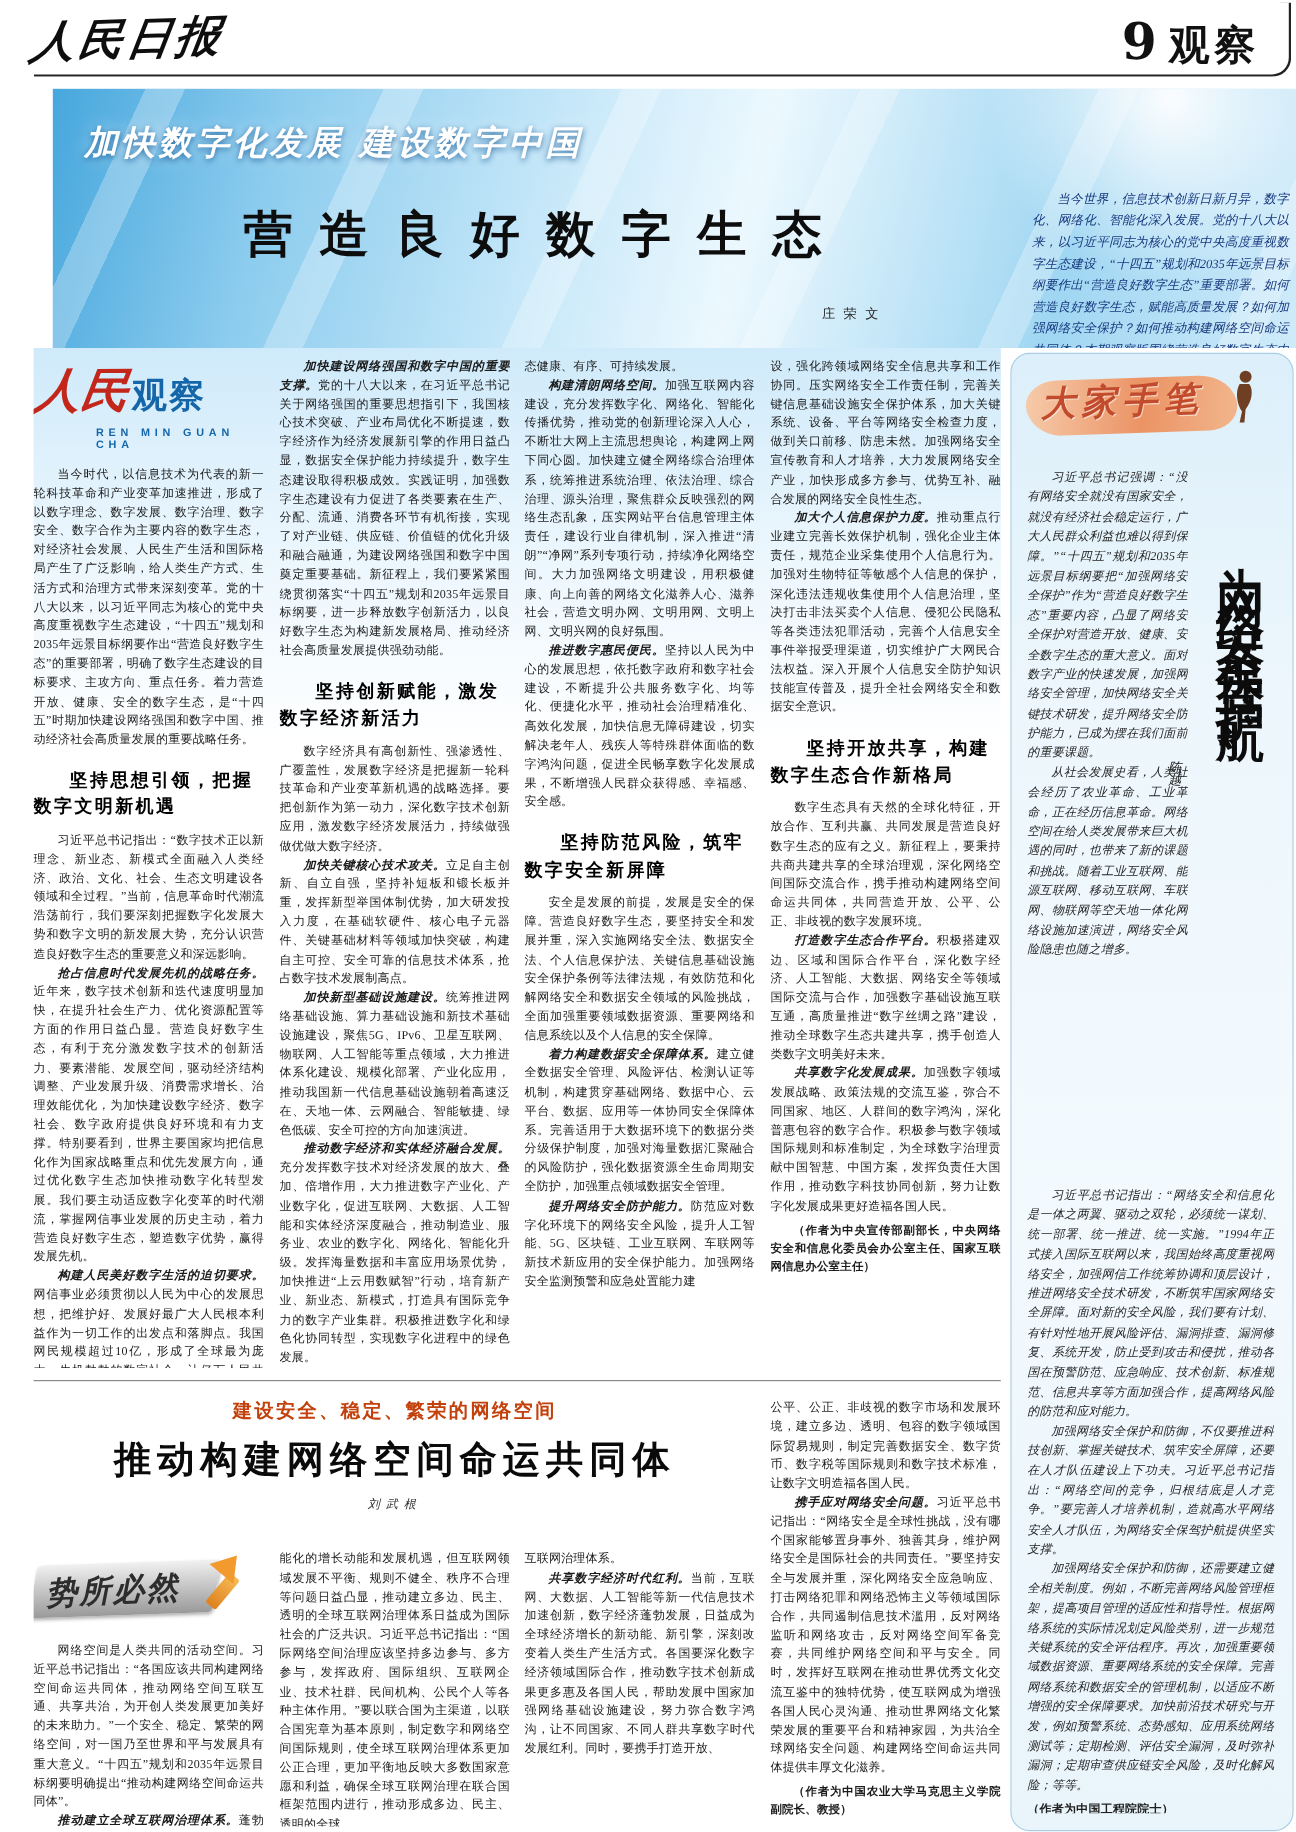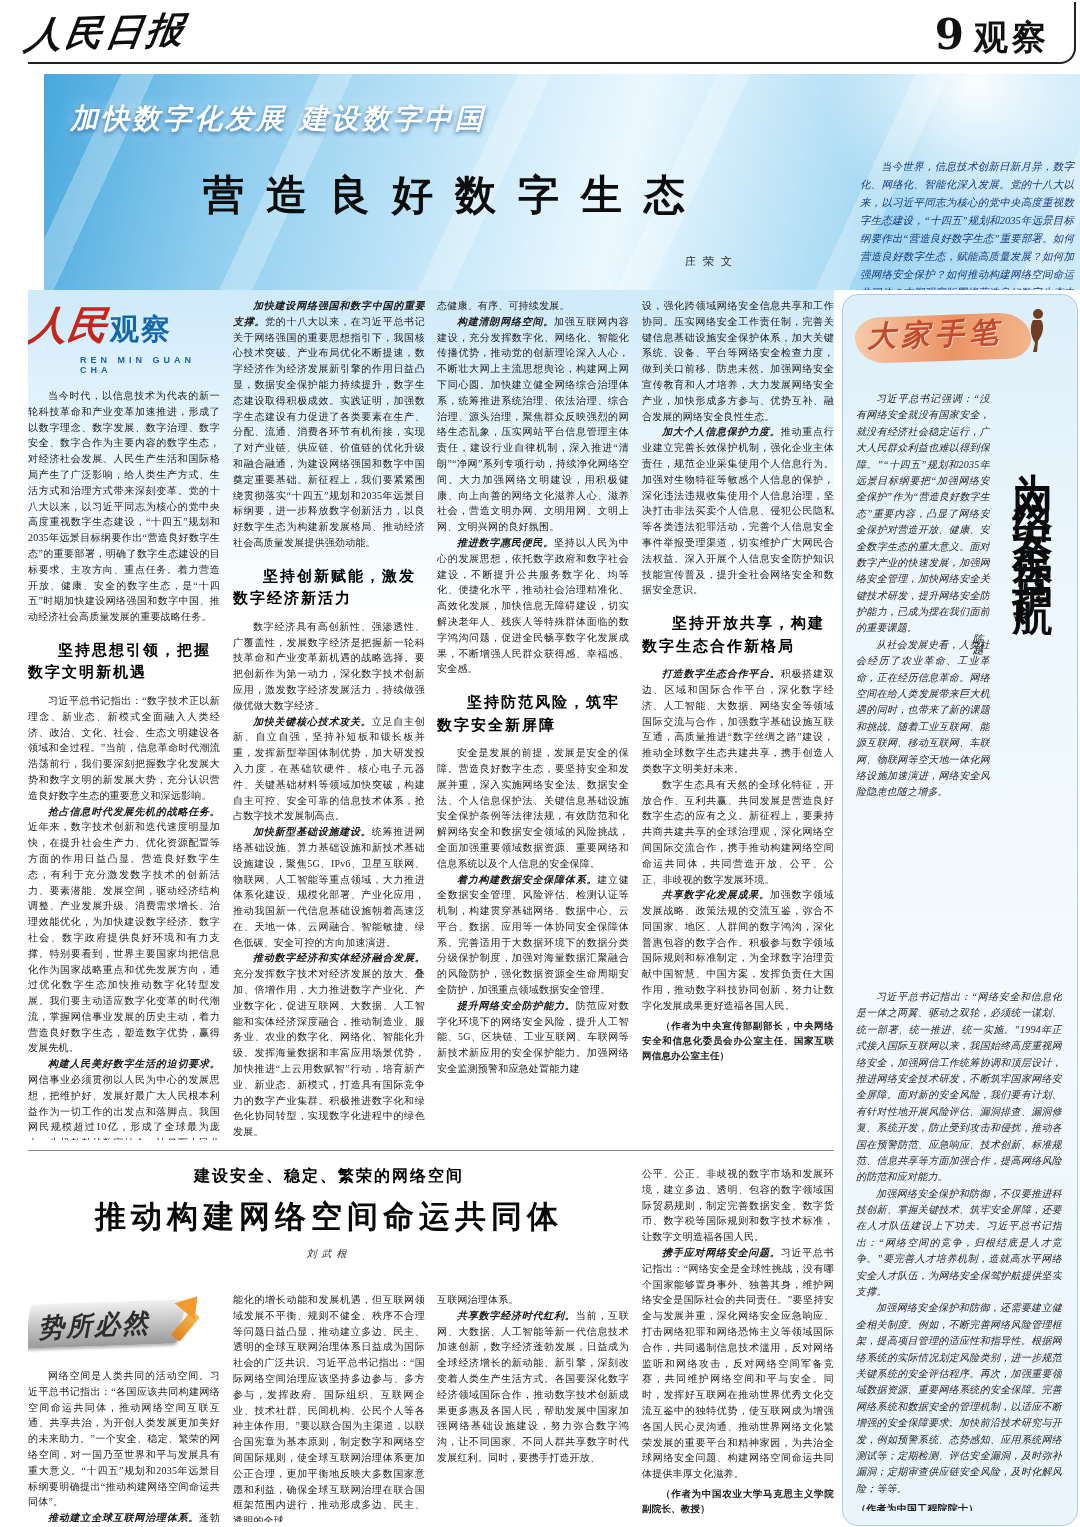--- a/index.html
+++ b/index.html
@@ -56,21 +56,21 @@
   .rm-cn-red{font-family:"DejaVu Serif",serif;font-style:italic;font-weight:900;font-size:40px;
     color:#c3271b;display:inline-block;transform:skewX(-8deg);}
   .rm-cn-blue{font-family:"DejaVu Sans",sans-serif;font-weight:900;font-size:29px;color:#1566a9;
     display:inline-block;margin-left:2px;letter-spacing:2px;}
   .rm-en{display:block;font-family:"Liberation Sans",sans-serif;font-weight:700;font-size:9px;
     letter-spacing:4px;color:#1566a9;margin:2px 0 0 52px;}
 
   
   .divider{position:absolute;left:28px;top:1150px;width:806px;height:1px;background:#8a8a8a;}
   .ba-head{position:absolute;left:28px;top:1166px;width:602px;text-align:center;}
-  .ba-kicker{font-family:"DejaVu Sans",sans-serif;font-weight:700;font-size:16px;letter-spacing:2px;color:#000000;}
+  .ba-kicker{font-family:"DejaVu Sans",sans-serif;font-weight:700;font-size:16px;letter-spacing:2px;color:#c2410c;}
   .ba-headline{font-family:"DejaVu Serif",serif;font-weight:700;font-size:31px;letter-spacing:5px;
     color:#0a0a0a;margin-top:9px;}
   .ba-author{font-size:10px;letter-spacing:5px;color:#333;margin-top:9px;font-style:italic;}
   .ba-col{position:absolute;width:192px;overflow:hidden;}
   #bcol1{left:28px;top:1292px;height:230px;}
   #bcol2{left:233px;top:1292px;height:230px;}
   #bcol3{left:437px;top:1292px;height:230px;}
   #bcol4{left:642px;top:1166px;height:356px;}
 
   
@@ -158,22 +158,22 @@
       <p class="para"><b class="lead">推进数字惠民便民。</b>坚持以人民为中心的发展思想，依托数字政府和数字社会建设，不断提升公共服务数字化、均等化、便捷化水平，推动社会治理精准化、高效化发展，加快信息无障碍建设，切实解决老年人、残疾人等特殊群体面临的数字鸿沟问题，促进全民畅享数字化发展成果，不断增强人民群众获得感、幸福感、安全感。</p>
       <h3 class="subhead">坚持防范风险，筑牢数字安全新屏障</h3>
       <p class="para">安全是发展的前提，发展是安全的保障。营造良好数字生态，要坚持安全和发展并重，深入实施网络安全法、数据安全法、个人信息保护法、关键信息基础设施安全保护条例等法律法规，有效防范和化解网络安全和数据安全领域的风险挑战，全面加强重要领域数据资源、重要网络和信息系统以及个人信息的安全保障。</p>
       <p class="para"><b class="lead">着力构建数据安全保障体系。</b>建立健全数据安全管理、风险评估、检测认证等机制，构建贯穿基础网络、数据中心、云平台、数据、应用等一体协同安全保障体系。完善适用于大数据环境下的数据分类分级保护制度，加强对海量数据汇聚融合的风险防护，强化数据资源全生命周期安全防护，加强重点领域数据安全管理。</p>
       <p class="para"><b class="lead">提升网络安全防护能力。</b>防范应对数字化环境下的网络安全风险，提升人工智能、5G、区块链、工业互联网、车联网等新技术新应用的安全保护能力。加强网络安全监测预警和应急处置能力建</p>
     </div>
   <div class="main-col" id="mcol4">
       <p class="para cont">设，强化跨领域网络安全信息共享和工作协同。压实网络安全工作责任制，完善关键信息基础设施安全保护体系，加大关键系统、设备、平台等网络安全检查力度，做到关口前移、防患未然。加强网络安全宣传教育和人才培养，大力发展网络安全产业，加快形成多方参与、优势互补、融合发展的网络安全良性生态。</p>
       <p class="para"><b class="lead">加大个人信息保护力度。</b>推动重点行业建立完善长效保护机制，强化企业主体责任，规范企业采集使用个人信息行为。加强对生物特征等敏感个人信息的保护，深化违法违规收集使用个人信息治理，坚决打击非法买卖个人信息、侵犯公民隐私等各类违法犯罪活动，完善个人信息安全事件举报受理渠道，切实维护广大网民合法权益。深入开展个人信息安全防护知识技能宣传普及，提升全社会网络安全和数据安全意识。</p>
       <h3 class="subhead">坚持开放共享，构建数字生态合作新格局</h3>
+      <p class="para">数字生态具有天然的全球化特征，开放合作、互利共赢、共同发展是营造良好数字生态的应有之义。新征程上，要秉持共商共建共享的全球治理观，深化网络空间国际交流合作，携手推动构建网络空间命运共同体，共同营造开放、公平、公正、非歧视的数字发展环境。</p>
       <p class="para"><b class="lead">打造数字生态合作平台。</b>积极搭建双边、区域和国际合作平台，深化数字经济、人工智能、大数据、网络安全等领域国际交流与合作，加强数字基础设施互联互通，高质量推进“数字丝绸之路”建设，推动全球数字生态共建共享，携手创造人类数字文明美好未来。</p>
-      <p class="para">数字生态具有天然的全球化特征，开放合作、互利共赢、共同发展是营造良好数字生态的应有之义。新征程上，要秉持共商共建共享的全球治理观，深化网络空间国际交流合作，携手推动构建网络空间命运共同体，共同营造开放、公平、公正、非歧视的数字发展环境。</p>
       <p class="para"><b class="lead">共享数字化发展成果。</b>加强数字领域发展战略、政策法规的交流互鉴，弥合不同国家、地区、人群间的数字鸿沟，深化普惠包容的数字合作。积极参与数字领域国际规则和标准制定，为全球数字治理贡献中国智慧、中国方案，发挥负责任大国作用，推动数字科技协同创新，努力让数字化发展成果更好造福各国人民。</p>
       <p class="para byline">（作者为中央宣传部副部长，中央网络安全和信息化委员会办公室主任、国家互联网信息办公室主任）</p>
     </div>
 
   <div class="divider"></div>
   <div class="ba-head">
     <div class="ba-kicker">建设安全、稳定、繁荣的网络空间</div>
     <div class="ba-headline">推动构建网络空间命运共同体</div>
     <div class="ba-author">刘武根</div>
   </div>

